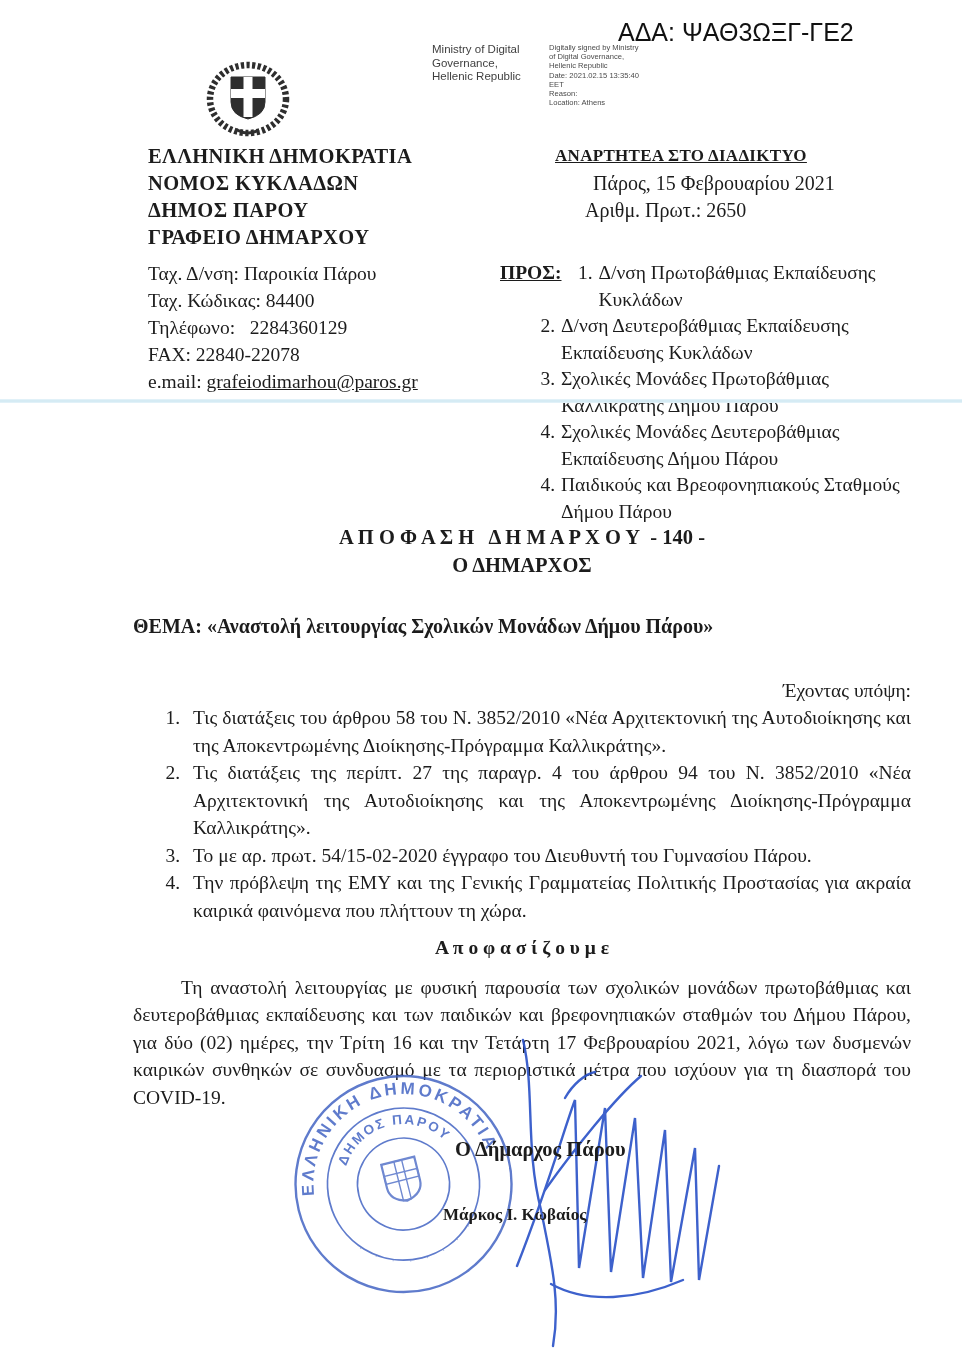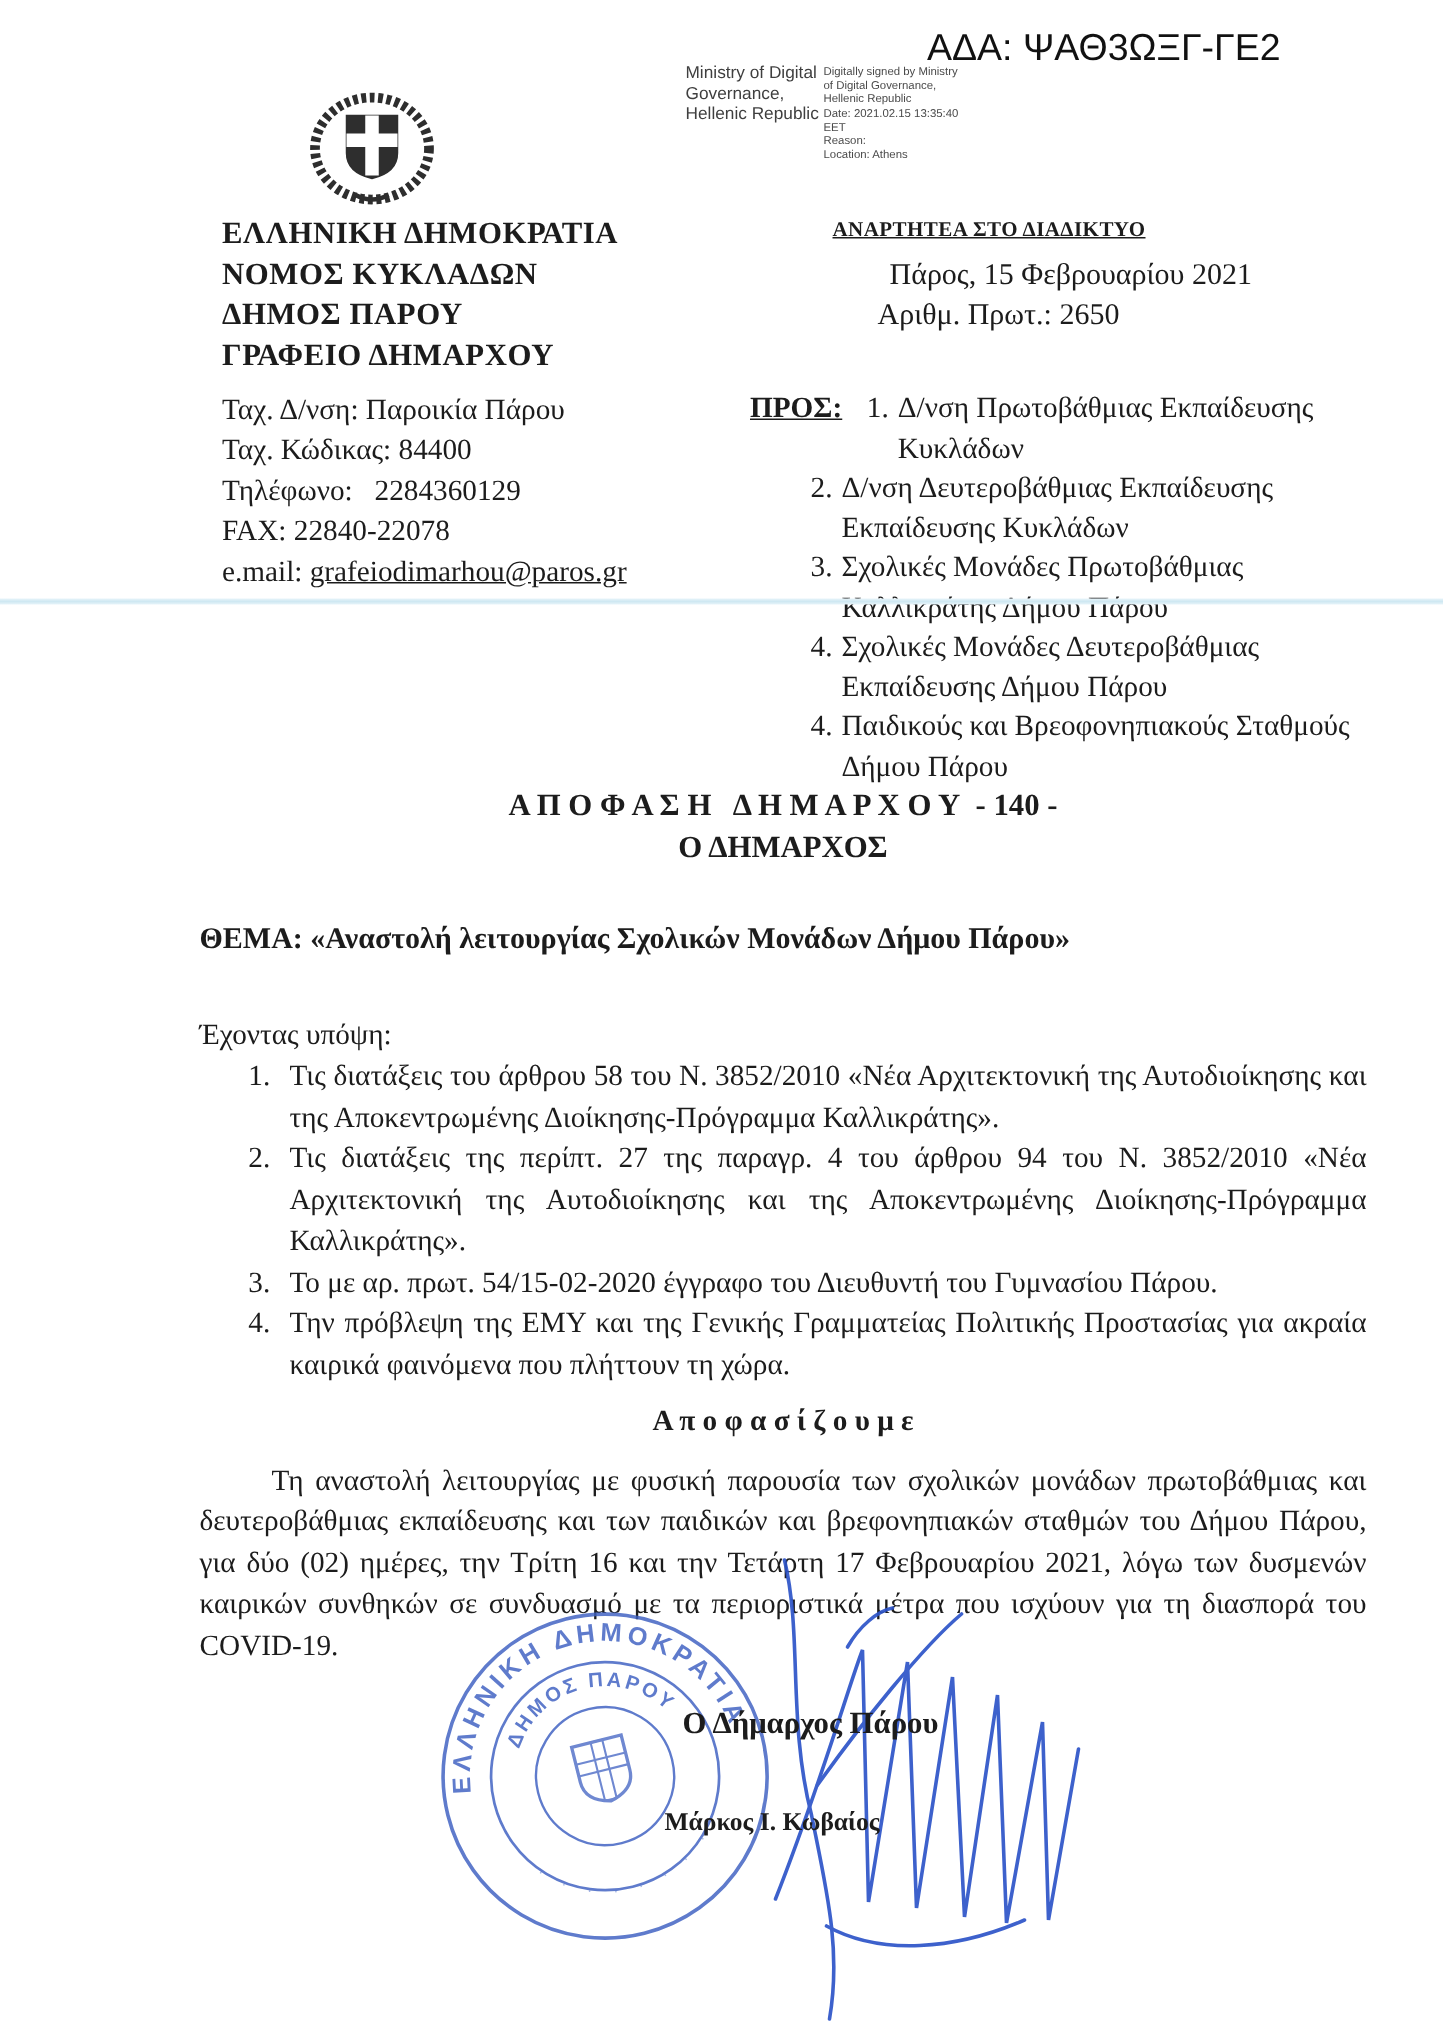--- a/index.html
+++ b/index.html
@@ -6,34 +6,34 @@
   .page {
     position:relative; width:962px; height:1360px; margin:0 auto;
     background:#ffffff; overflow:hidden;
     font-family:"Liberation Serif", serif; color:#1c1c1c;
   }
   .abs { position:absolute; }
 
   
   .ada { left:618px; top:18px; font-family:"Liberation Sans", sans-serif;
          font-size:25px; color:#111; white-space:pre; }
-  .dsig-signer { left:457px; top:43px; width:95px;
+  .dsig-signer { left:432px; top:43px; width:95px;
          font-family:"Liberation Sans", sans-serif; font-size:11.5px;
          line-height:13.5px; color:#3f3f3f; }
   .dsig-detail { left:549px; top:43px; width:110px;
          font-family:"Liberation Sans", sans-serif; font-size:7.6px;
          line-height:9.2px; color:#4a4a4a; }
   .dsig-detail div, .dsig-signer div { white-space:pre; }
   .emblem { left:197px; top:56px; }
 
   
   .hdr-left { left:148px; top:143px; font-size:20.5px; font-weight:bold;
               line-height:27px; letter-spacing:.4px; }
   .hdr-left div { white-space:pre; }
-  .posted { left:555px; top:146px; font-size:14px; font-weight:bold;
+  .posted { left:555px; top:146px; font-size:17px; font-weight:bold;
             text-decoration:underline; letter-spacing:.3px; }
   .place-date { left:593px; top:172px; font-size:20px; }
   .protocol { left:585px; top:199px; font-size:20px; }
 
   .contact { left:148px; top:260px; font-size:19.5px; line-height:27px; }
   .contact div { white-space:pre; }
   .email-link { text-decoration:underline; }
 
   .pros { left:500px; top:260px; width:408px; font-size:19.5px; line-height:26.5px; }
   .pros-label { font-weight:bold; text-decoration:underline; float:left; margin-right:7px; }
@@ -44,21 +44,21 @@
   .pros-item:nth-child(2) .txt { }
 
   .scan-line { left:0; top:399px; width:962px; height:4px;
                background:linear-gradient(#e7f4fa,#cfe8f2,#e7f4fa); }
 
   
   .main { left:133px; top:524px; width:778px; font-size:19.5px; line-height:27.5px; }
   .title1 { text-align:center; font-weight:bold; font-size:20.5px; white-space:pre; }
   .title2 { text-align:center; font-weight:bold; font-size:20.5px; }
   .subject { margin-top:34px; font-weight:bold; font-size:20px; }
-  .having  { margin-top:36px; }
+  .having  { margin-top:36px;text-align:right; }
   .legal { margin:0 0 0 0; padding-left:52px; }
   .legal li { text-align:justify; padding-left:8px; margin:0; }
   .decide { margin-top:10px; text-align:center; font-weight:bold; white-space:pre; }
   .para { margin-top:12px; text-align:justify; text-indent:48px; }
   .para.p2 { margin-top:0; }
 
   
   .stamp { left:288px; top:1068px; opacity:.82; transform:rotate(-14deg); }
   .sig-scribble { left:455px; top:1028px; }
   .sig-role { left:455px; top:1138px; font-size:20.5px; font-weight:bold; }

